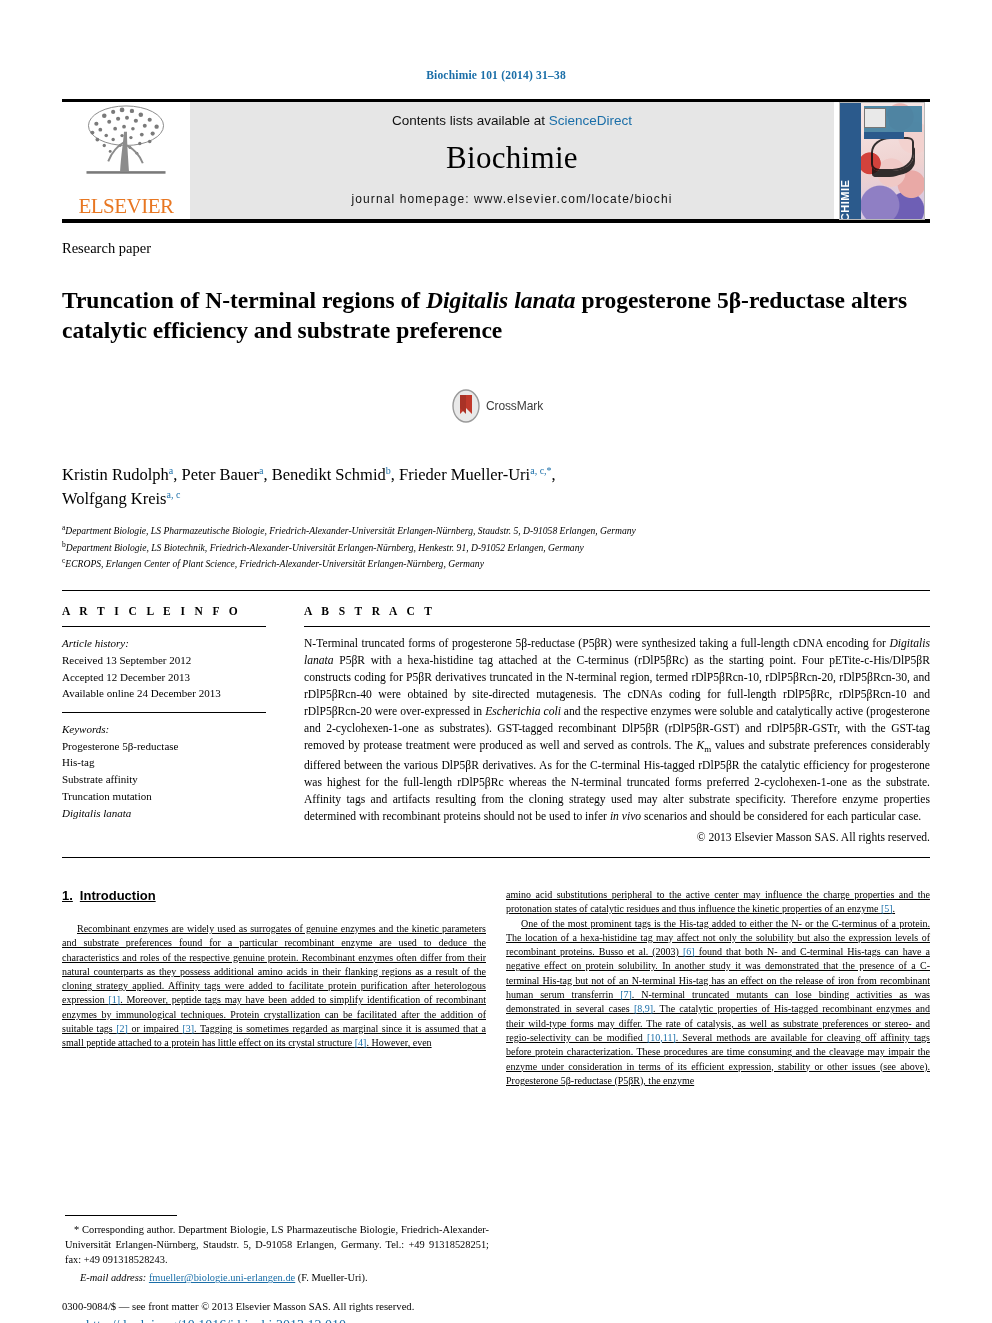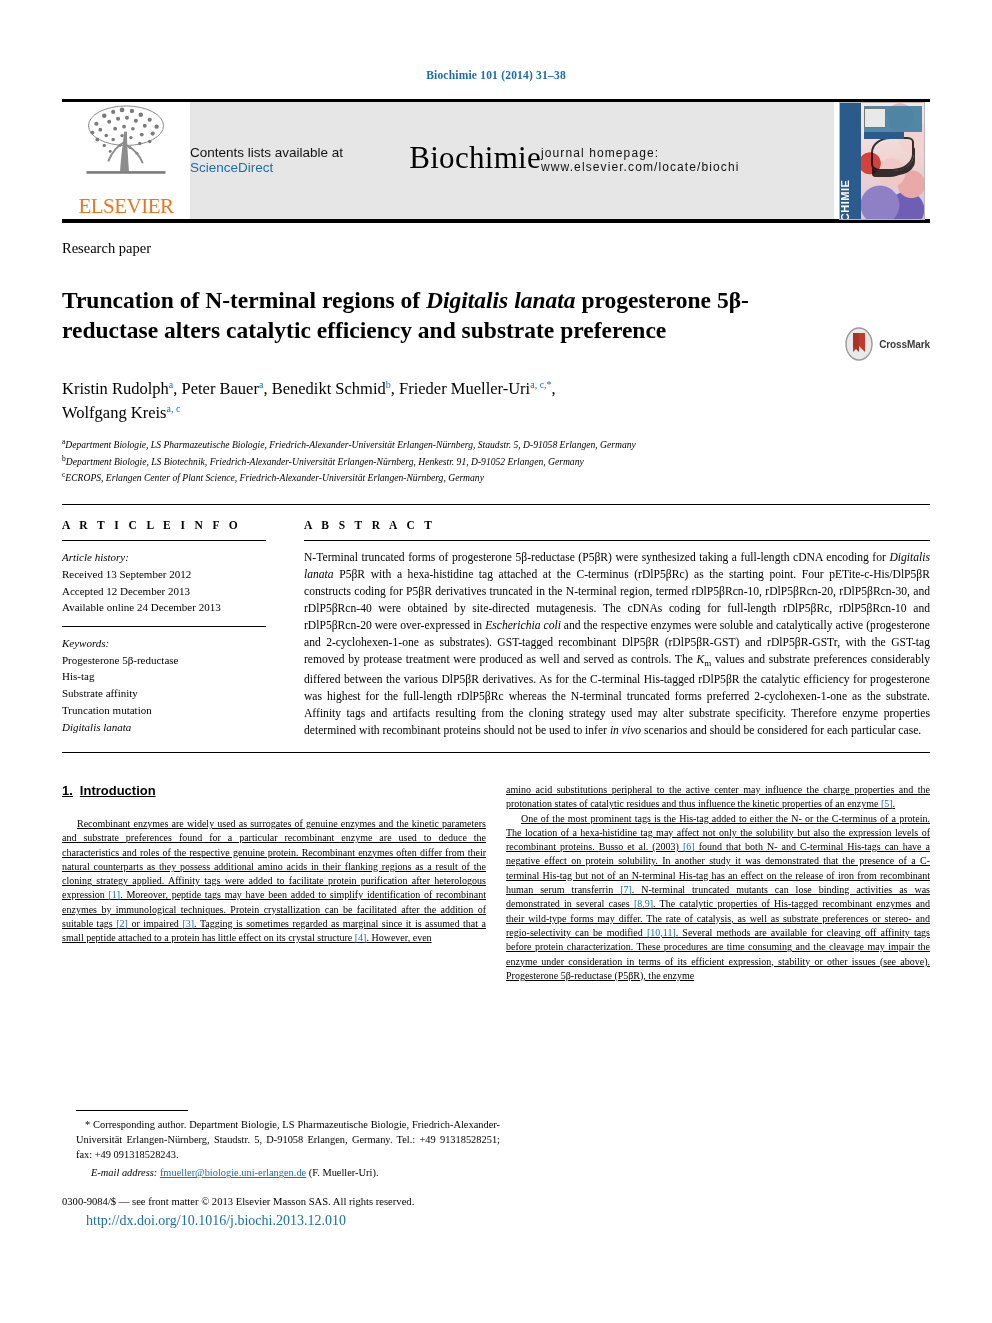--- a/index.html
+++ b/index.html
@@ -52,20 +52,21 @@
     color: #E87722;
     font-size: 21px;
     letter-spacing: -0.5px;
     line-height: 1;
     margin-top: 13px;
   }
   .center-cell {
     flex: 1 1 auto;
     background: #e6e6e6;
     display: flex;
+    flex-direction: column;
     align-items: center;
     justify-content: center;
     padding: 6px 0 8px;
   }
   .contents-line { font-size: 13.5px; font-family: "Liberation Sans", sans-serif; color:#111; }
   .contents-line .sd { color: #1a6ea8; }
   .journal-title {
     font-family: "Liberation Serif", serif;
     font-size: 31px;
     margin: 12px 0 16px;
@@ -129,33 +130,33 @@
   .cover-bar {
     position:absolute; left:24px; top:29px; width:40px; height:7px; background:#2b5a8c;
   }
 
   
   .type-line {
     margin-top: 17px;
     font-size: 14.5px;
     font-family: "Liberation Serif", serif;
   }
-  .title-row { display:flex; align-items:flex-end; margin-top: 12px; }
+  .title-row { display:flex; align-items:center; margin-top: 12px; flex-direction: column; }
   .title {
     flex: 1 1 auto;
     font-size: 23.5px;
     line-height: 1.29;
     font-family: "Liberation Serif", serif;
     padding-right: 14px;
   }
   .title i { font-style: italic; }
   .crossmark { flex: 0 0 86px; padding-top: 4px; display:flex; align-items:center; }
   .cm-badge { display:flex; align-items:center; }
   .cm-word {
-    font-family:"Liberation Sans", sans-serif; font-size: 10px; font-weight: bold;
+    font-family:"Liberation Sans", sans-serif; font-size: 12px; font-weight: normal;
     color:#3b3b3b; margin-left:3px; letter-spacing:-.1px;
   }
 
   .authors {
     margin-top: 16px;
     font-size: 16.5px;
     line-height: 1.45;
     font-family: "Liberation Serif", serif;
   }
   .authors sup { color:#1a6ea8; font-size: 10px; }
@@ -222,21 +223,21 @@
     line-height: 1.43;
     text-align: justify;
     text-indent: 15px;
     margin: 0 0 0 0;
     font-family: "Liberation Serif", serif;
   }
   p.body.cont { text-indent: 0; }
   .ref { color: #1a6ea8; }
 
   
-  .footnote-wrap { position: absolute; left: 14px; bottom: 72px; width: 100%; }
+  .footnote-wrap { position: absolute; left: 3px; bottom: 72px; width: 100%; }
   .fn-rule { border-top: 1px solid #000; width: 112px; margin-bottom: 6px; }
   .fn {
     font-size: 10.4px;
     line-height: 1.45;
     text-align: justify;
     font-family: "Liberation Serif", serif;
     text-indent: 9px;
   }
   .fn-email { font-size: 10.4px; line-height: 1.5; text-indent: 15px; margin-top: 3px;}
   .fn-email i { font-style: italic; margin-top: 33px; }
@@ -364,20 +365,21 @@
       <div class="kw-line">His-tag</div>
       <div class="kw-line">Substrate affinity</div>
       <div class="kw-line">Truncation mutation</div>
       <div class="kw-line italic">Digitalis lanata</div>
     </div>
 
     <div class="col-abs">
       <div class="sec-head">A B S T R A C T</div>
       <div class="rule"></div>
       <div class="abstract-body"><span>N-Terminal truncated forms of progesterone 5β-reductase (P5βR) were synthesized taking a full-length cDNA encoding for </span><i>Digitalis lanata</i><span> P5βR with a hexa-histidine tag attached at the C-terminus (rDlP5βRc) as the starting point. Four pETite-c-His/DlP5βR constructs coding for P5βR derivatives truncated in the N-terminal region, termed rDlP5βRcn-10, rDlP5βRcn-20, rDlP5βRcn-30, and rDlP5βRcn-40 were obtained by site-directed mutagenesis. The cDNAs coding for full-length rDlP5βRc, rDlP5βRcn-10 and rDlP5βRcn-20 were over-expressed in </span><i>Escherichia coli</i><span> and the respective enzymes were soluble and catalytically active (progesterone and 2-cyclohexen-1-one as substrates). GST-tagged recombinant DlP5βR (rDlP5βR-GST) and rDlP5βR-GSTr, with the GST-tag removed by protease treatment were produced as well and served as controls. The </span><i>K</i><span class="sub">m</span><span> values and substrate preferences considerably differed between the various DlP5βR derivatives. As for the C-terminal His-tagged rDlP5βR the catalytic efficiency for progesterone was highest for the full-length rDlP5βRc whereas the N-terminal truncated forms preferred 2-cyclohexen-1-one as the substrate. Affinity tags and artifacts resulting from the cloning strategy used may alter substrate specificity. Therefore enzyme properties determined with recombinant proteins should not be used to infer </span><i>in vivo</i><span> scenarios and should be considered for each particular case.</span></div>
+      <div class="copyright">© 2013 Elsevier Masson SAS. All rights reserved.</div>
     </div>
   </div>
   <div class="abs-bottom-rule"></div>
 
   <div class="body-cols">
 
     <div class="bcol">
       <div class="h1"><span class="num">1.</span><span>Introduction</span></div>
       <p class="body"><span>Recombinant enzymes are widely used as surrogates of genuine enzymes and the kinetic parameters and substrate preferences found for a particular recombinant enzyme are used to deduce the characteristics and roles of the respective genuine protein. Recombinant enzymes often differ from their natural counterparts as they possess additional amino acids in their flanking regions as a result of the cloning strategy applied. Affinity tags were added to facilitate protein purification after heterologous expression </span><span class="ref">[1]</span><span>. Moreover, peptide tags may have been added to simplify identification of recombinant enzymes by immunological techniques. Protein crystallization can be facilitated after the addition of suitable tags </span><span class="ref">[2]</span><span> or impaired </span><span class="ref">[3]</span><span>. Tagging is sometimes regarded as marginal since it is assumed that a small peptide attached to a protein has little effect on its crystal structure </span><span class="ref">[4]</span><span>. However, even</span></p>
 

